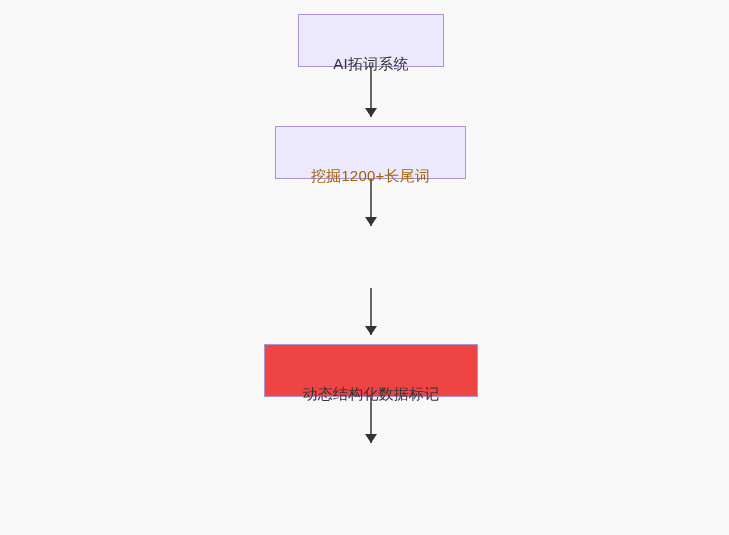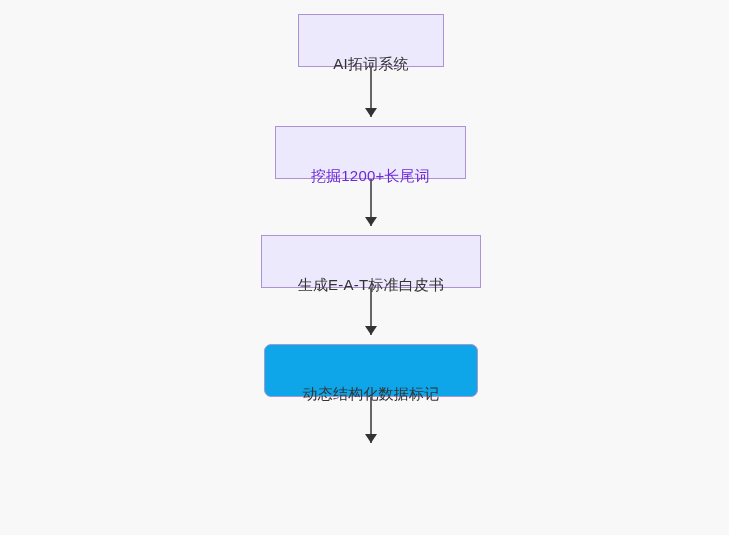--- a/index.html
+++ b/index.html
@@ -61,22 +61,19 @@
     <div class="arrowhead" style="left: 371px; top: 108px; border-top-color: rgb(51, 51, 51);"></div>
     <div class="edge" style="left: 371px; top: 179px; height: 47px; background: rgb(102, 102, 102);"></div>
     <div class="arrowhead" style="left: 371px; top: 217px; border-top-color: rgb(51, 51, 51);"></div>
     <div class="edge" style="left: 371px; top: 288px; height: 47px; background: rgb(102, 102, 102);"></div>
     <div class="arrowhead" style="left: 371px; top: 326px; border-top-color: rgb(51, 51, 51);"></div>
     <div class="edge" style="left: 371px; top: 397px; height: 46px; background: rgb(102, 102, 102);"></div>
     <div class="arrowhead" style="left: 371px; top: 434px; border-top-color: rgb(51, 51, 51);"></div>
     <div class="node" style="left: 298px; top: 14px; width: 146px; height: 53px; background: rgb(236, 233, 252); border-color: rgb(173, 146, 212); color: rgb(51, 51, 51);">
       <span class="node-label">AI拓词系统</span>
     </div>
-    <div class="node" style="left: 275px; top: 126px; width: 191px; height: 53px; background: rgb(236, 233, 252); border-color: rgb(173, 146, 212); color: #6d28d9;">
+    <div class="node" style="left: 275px; top: 126px; width: 191px; height: 53px; background: rgb(236, 233, 252); border-color: rgb(173, 146, 212); color: #a16207;">
       <span class="node-label">挖掘1200+长尾词</span>
     </div>
-    <div class="node" style="left: 261px; top: 235px; width: 220px; height: 53px; background: rgb(236, 233, 252); border-color: rgb(173, 146, 212); color: rgb(51, 51, 51);">
-      <span class="node-label">生成E-A-T标准白皮书</span>
-    </div>
-    <div class="node" style="left: 264px; top: 344px; width: 214px; height: 53px; background: #0ea5e9; border-color: rgb(173, 146, 212); color: rgb(51, 51, 51); border-radius: 7px;">
+    <div class="node" style="left: 264px; top: 344px; width: 214px; height: 53px; background: #ef4444; border-color: rgb(173, 146, 212); color: rgb(51, 51, 51);">
       <span class="node-label">动态结构化数据标记</span>
     </div>
   </div>
 
 </body></html>

